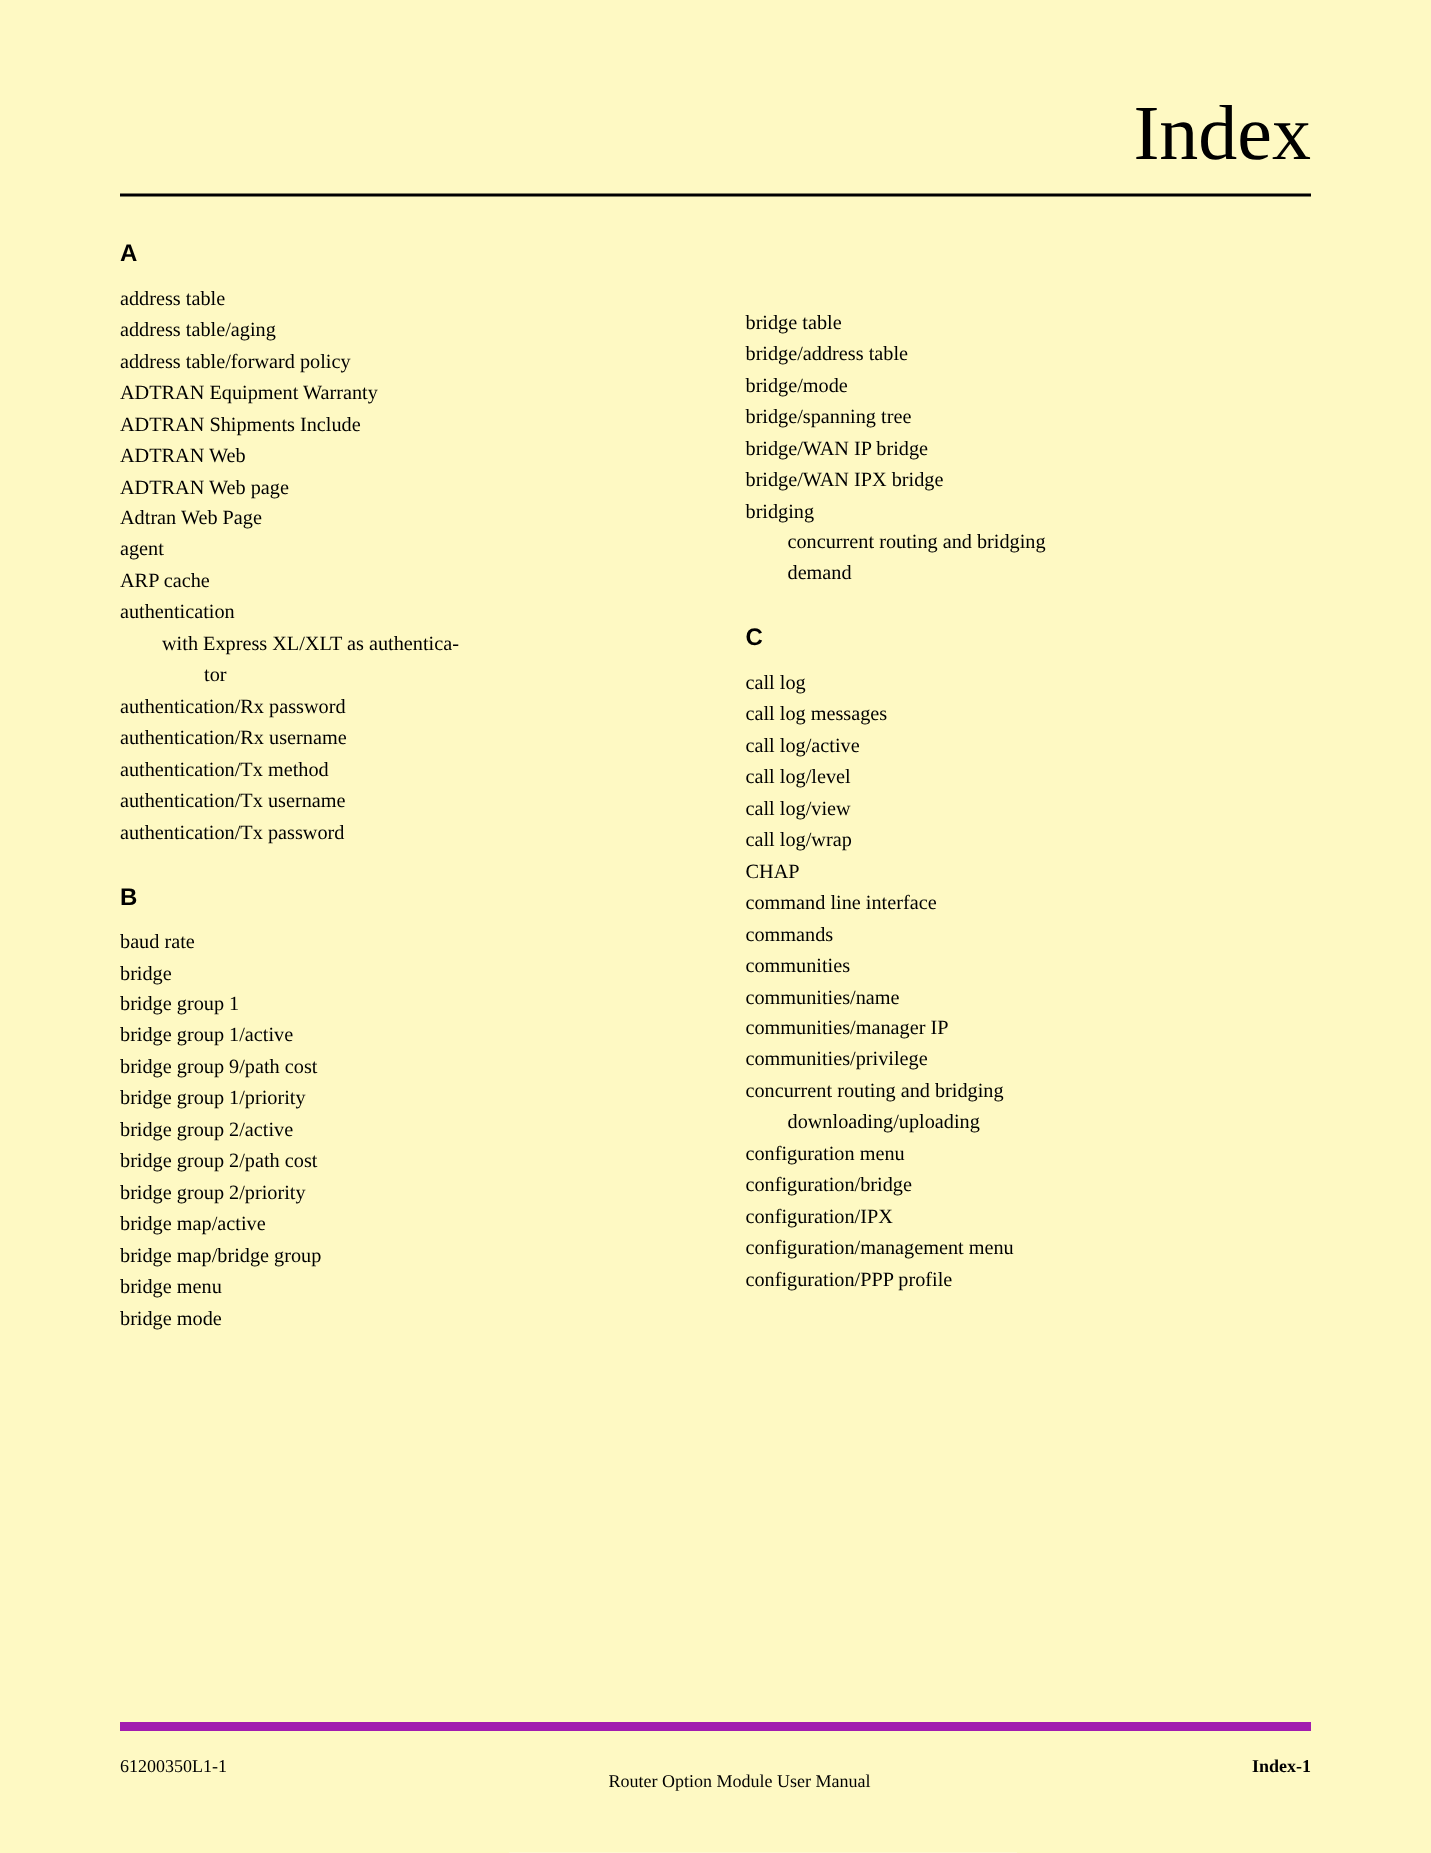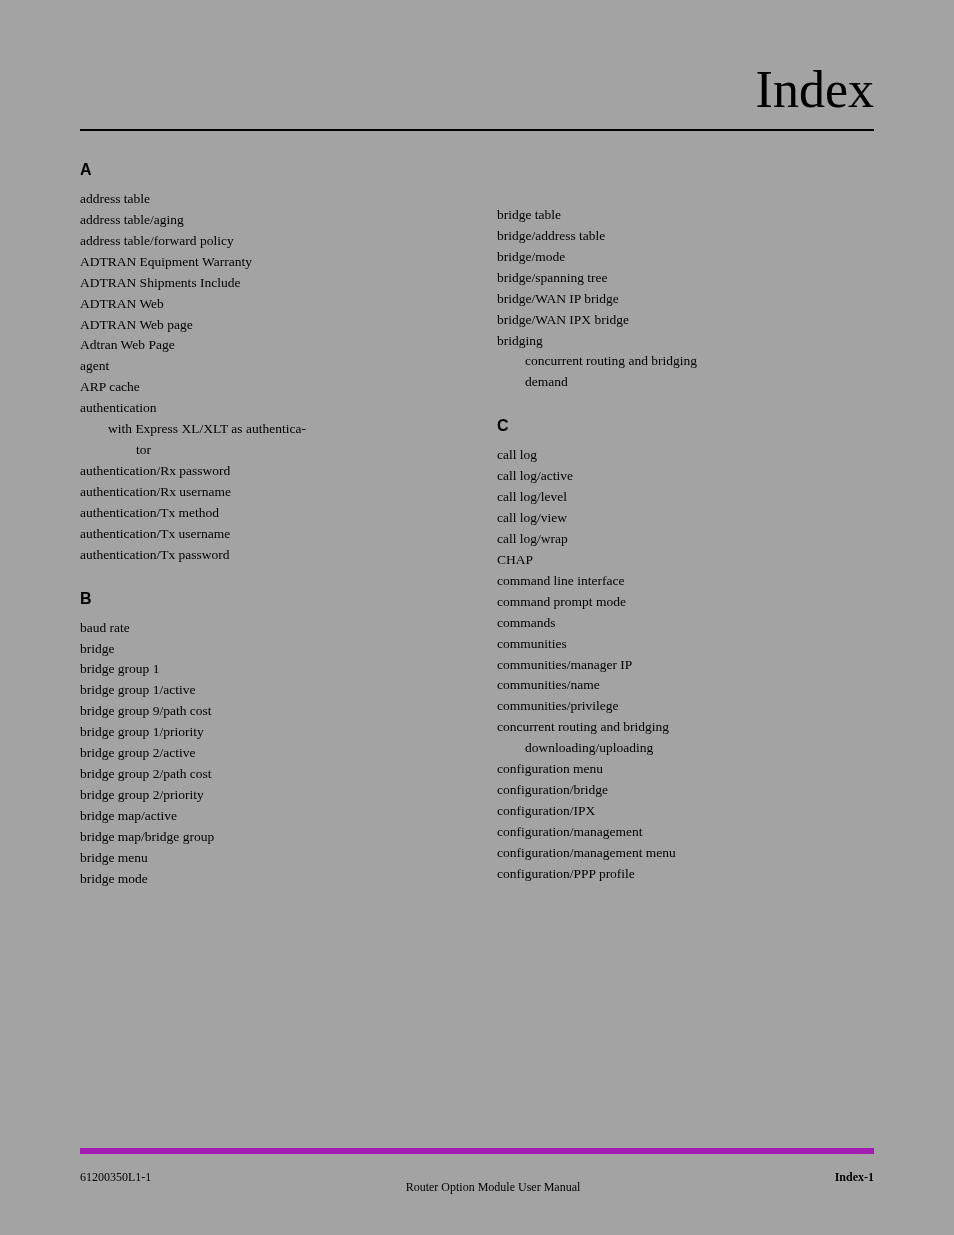--- a/index.html
+++ b/index.html
@@ -13,21 +13,21 @@
       min-height: 1235px;
       background: #ffffff;
       font-family: 'Times New Roman', Times, serif;
       font-size: 14px;
       color: #000000;
     }
 
     .page {
       width: 954px;
       min-height: 1235px;
-      background: #a3a3a3;
+      background: #fef9c3;
       position: relative;
       padding: 60px 80px 60px 80px;
     }
 
     .page-title {
       text-align: right;
       font-size: 52px;
       font-weight: normal;
       font-family: 'Times New Roman', Times, serif;
       margin-bottom: 10px;
@@ -166,38 +166,37 @@
           <li>bridging</li>
           <li class="sub-entry">concurrent routing and bridging</li>
           <li class="sub-entry">demand</li>
         </ul>
       </div>
 
       <div>
         <div class="section-letter">C</div>
         <ul class="index-entries">
           <li>call log</li>
+          <li>call log messages</li>
           <li>call log/active</li>
           <li>call log/level</li>
           <li>call log/view</li>
           <li>call log/wrap</li>
           <li>CHAP</li>
           <li>command line interface</li>
-          <li>command prompt mode</li>
           <li>commands</li>
           <li>communities</li>
+          <li>communities/name</li>
           <li>communities/manager IP</li>
-          <li>communities/name</li>
           <li>communities/privilege</li>
           <li>concurrent routing and bridging</li>
           <li class="sub-entry">downloading/uploading</li>
           <li>configuration menu</li>
           <li>configuration/bridge</li>
           <li>configuration/IPX</li>
-          <li>configuration/management</li>
           <li>configuration/management menu</li>
           <li>configuration/PPP profile</li>
         </ul>
       </div>
 
     </div>
 
   </div>
 
   <div class="footer">

